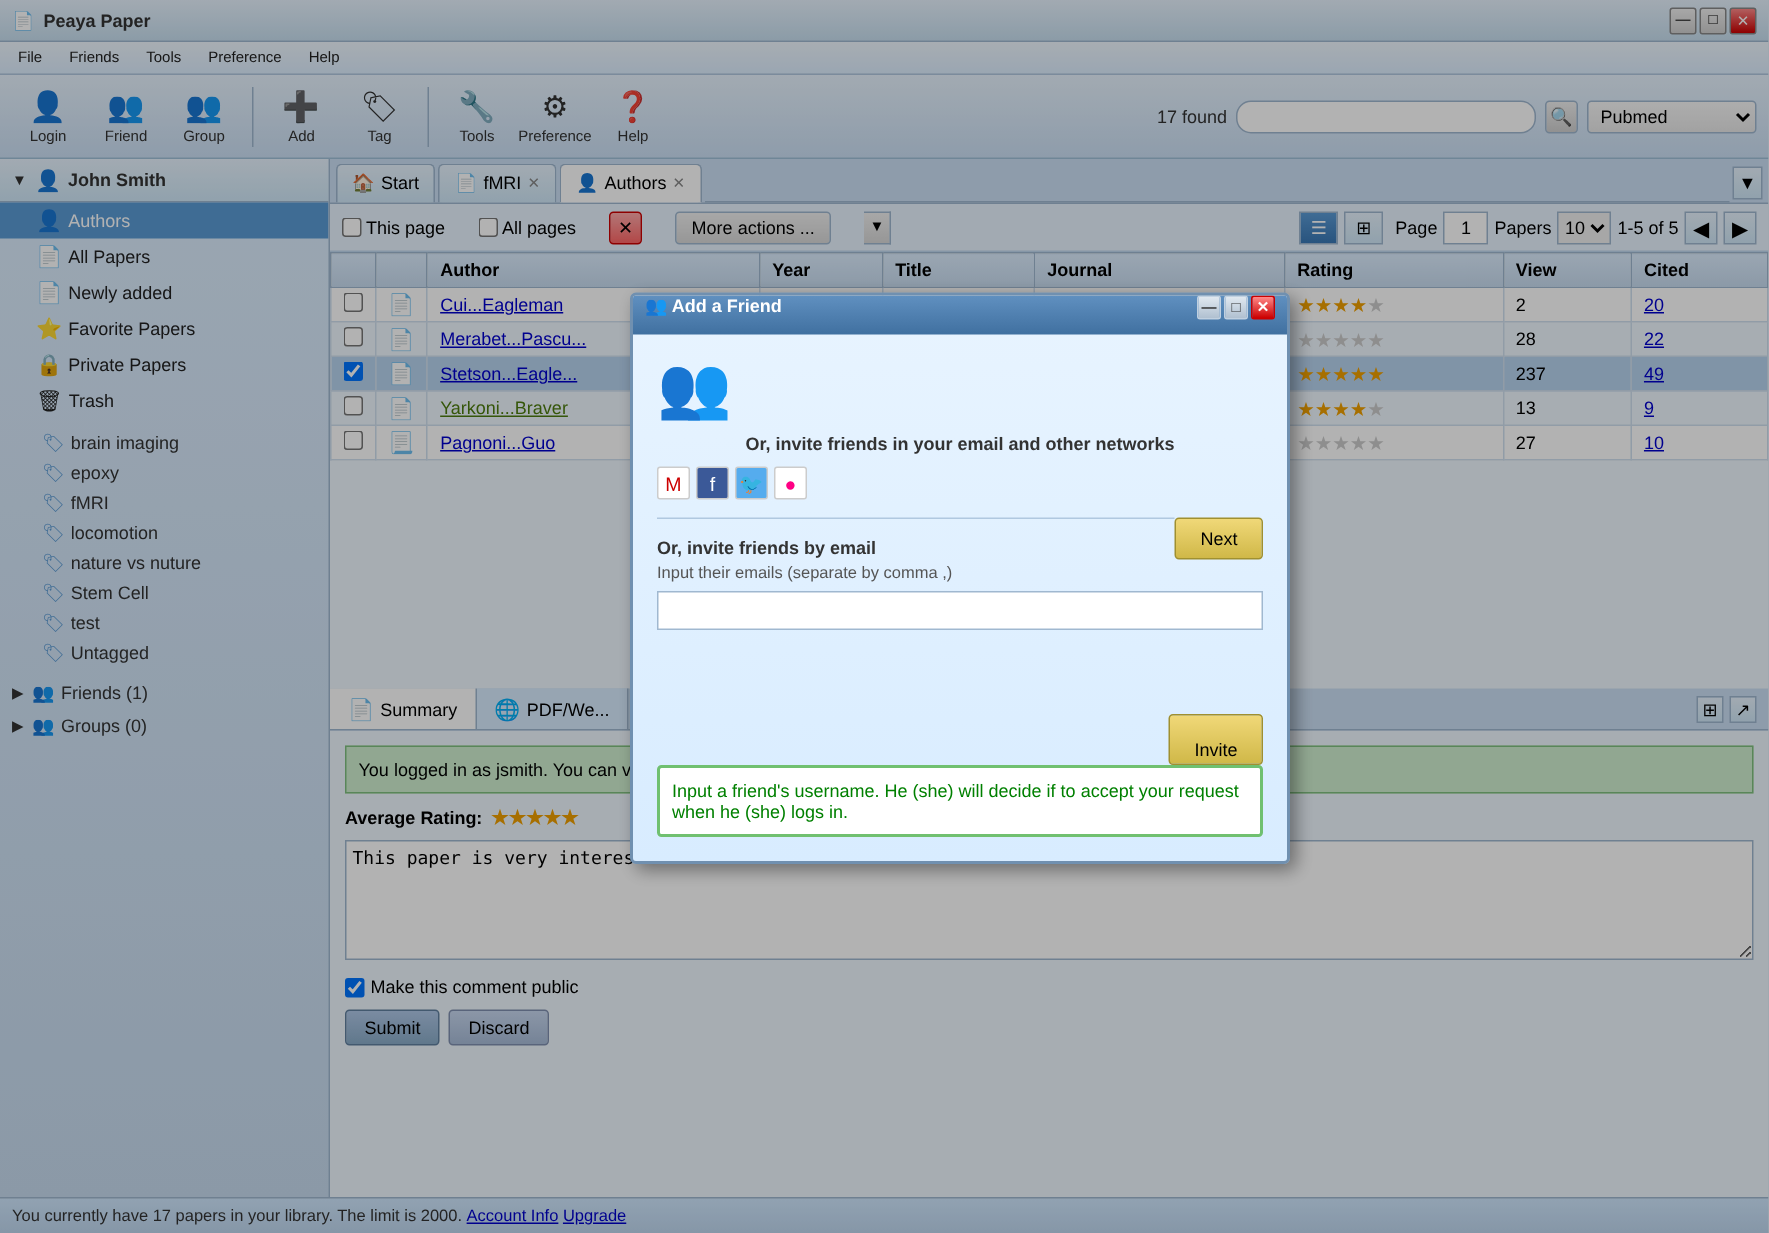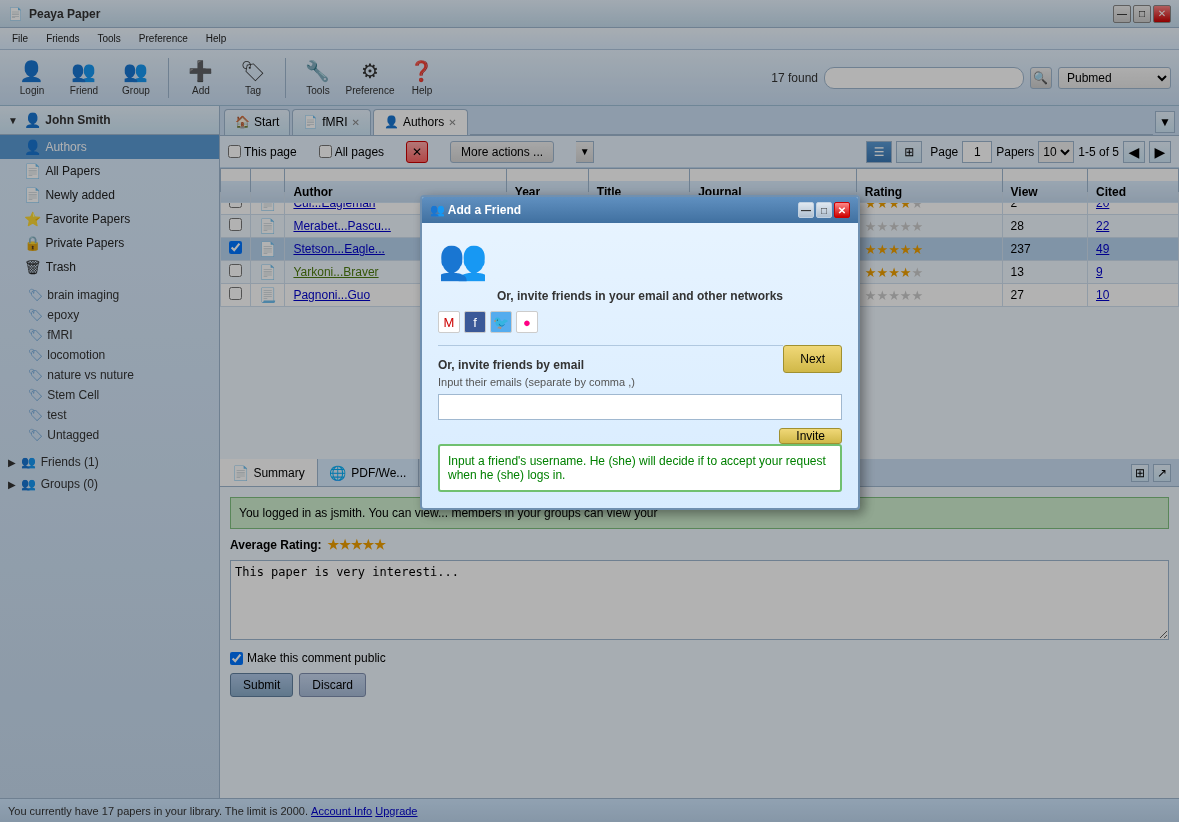--- a/index.html
+++ b/index.html
@@ -175,21 +175,21 @@
     .page-input { width: 30px; height: 22px; border: 1px solid #a0b8d0; text-align: center; font-size: 12px; }
     #papers-select { height: 22px; border: 1px solid #a0b8d0; font-size: 12px; }
 
     
     #papers-table {
       width: 100%; border-collapse: collapse; font-size: 12px;
     }
     #papers-table th {
       background: linear-gradient(to bottom, #ddeeff, #c8dcf0);
       border: 1px solid #a0b8d0; padding: 4px 8px;
-      text-align: left; font-weight: bold; position: sticky; top: 12px;
+      text-align: left; font-weight: bold; position: sticky; top: 0;
     }
     #papers-table td {
       border: 1px solid #d0e0f0; padding: 3px 8px;
       vertical-align: middle;
     }
     #papers-table tr:nth-child(even) { background: #f0f8ff; }
     #papers-table tr:nth-child(odd) { background: white; }
     #papers-table tr.selected { background: #b8d4f0 !important; }
 
     .star-rating { color: #f0a000; font-size: 13px; }
@@ -243,21 +243,21 @@
       border: 2px solid #7090b0;
       border-radius: 4px;
       box-shadow: 4px 4px 12px rgba(0,0,0,0.4);
       overflow: hidden;
       position: absolute;
       top: 195px;
       left: 420px;
     }
     #dialog-titlebar {
       background: linear-gradient(to bottom, #6090c0, #4070a0);
-      height: 26px; display: flex; align-items: center; justify-content: space-between;
+      height: 26px; display: flex; justify-content: space-between;
       padding: 0 8px; color: white; font-size: 12px; font-weight: bold;
     }
     #dialog-title-controls { display: flex; gap: 2px; }
     .dialog-title-btn {
       width: 16px; height: 16px; border: 1px solid #c0d0e0; border-radius: 2px;
       background: linear-gradient(to bottom, #e0e8f0, #b0c0d0);
       display: flex; align-items: center; justify-content: center;
       font-size: 10px; cursor: pointer; color: #333;
     }
     .dialog-close-btn {
@@ -298,23 +298,23 @@
     }
     .dialog-separator { border: none; border-top: 1px solid #b0c8e0; margin: 12px 0; }
 
     .dialog-email-label { font-size: 12px; font-weight: bold; color: #333; margin-bottom: 4px; }
     .dialog-email-sub { font-size: 11px; color: #555; margin-bottom: 6px; }
     .dialog-email-input {
       width: 100%; height: 26px; border: 1px solid #a0b8d0;
       padding: 0 6px; font-size: 12px; margin-bottom: 8px;
     }
     .invite-btn {
-      float: right; height: 16px; padding: 0 16px;
+      float: right; height: 16px; padding: 16px 16px;
       background: linear-gradient(to bottom, #f0d878, #d0b848);
-      border: 1px solid #a09030; border-radius: 3px; font-size: 12px; cursor: pointer;
+      border: 1px solid #a09030; border-radius: 3px; font-size: 12px; cursor: pointer; margin-top: 48px;
     }
     .hint-box {
       background: white; border: 2px solid #70c070; border-radius: 3px;
       padding: 8px; font-size: 12px; color: #008000; margin-top: 12px; clear: both;
     }
   </style>
 </head>
 <body>
 
 <div id="titlebar">

